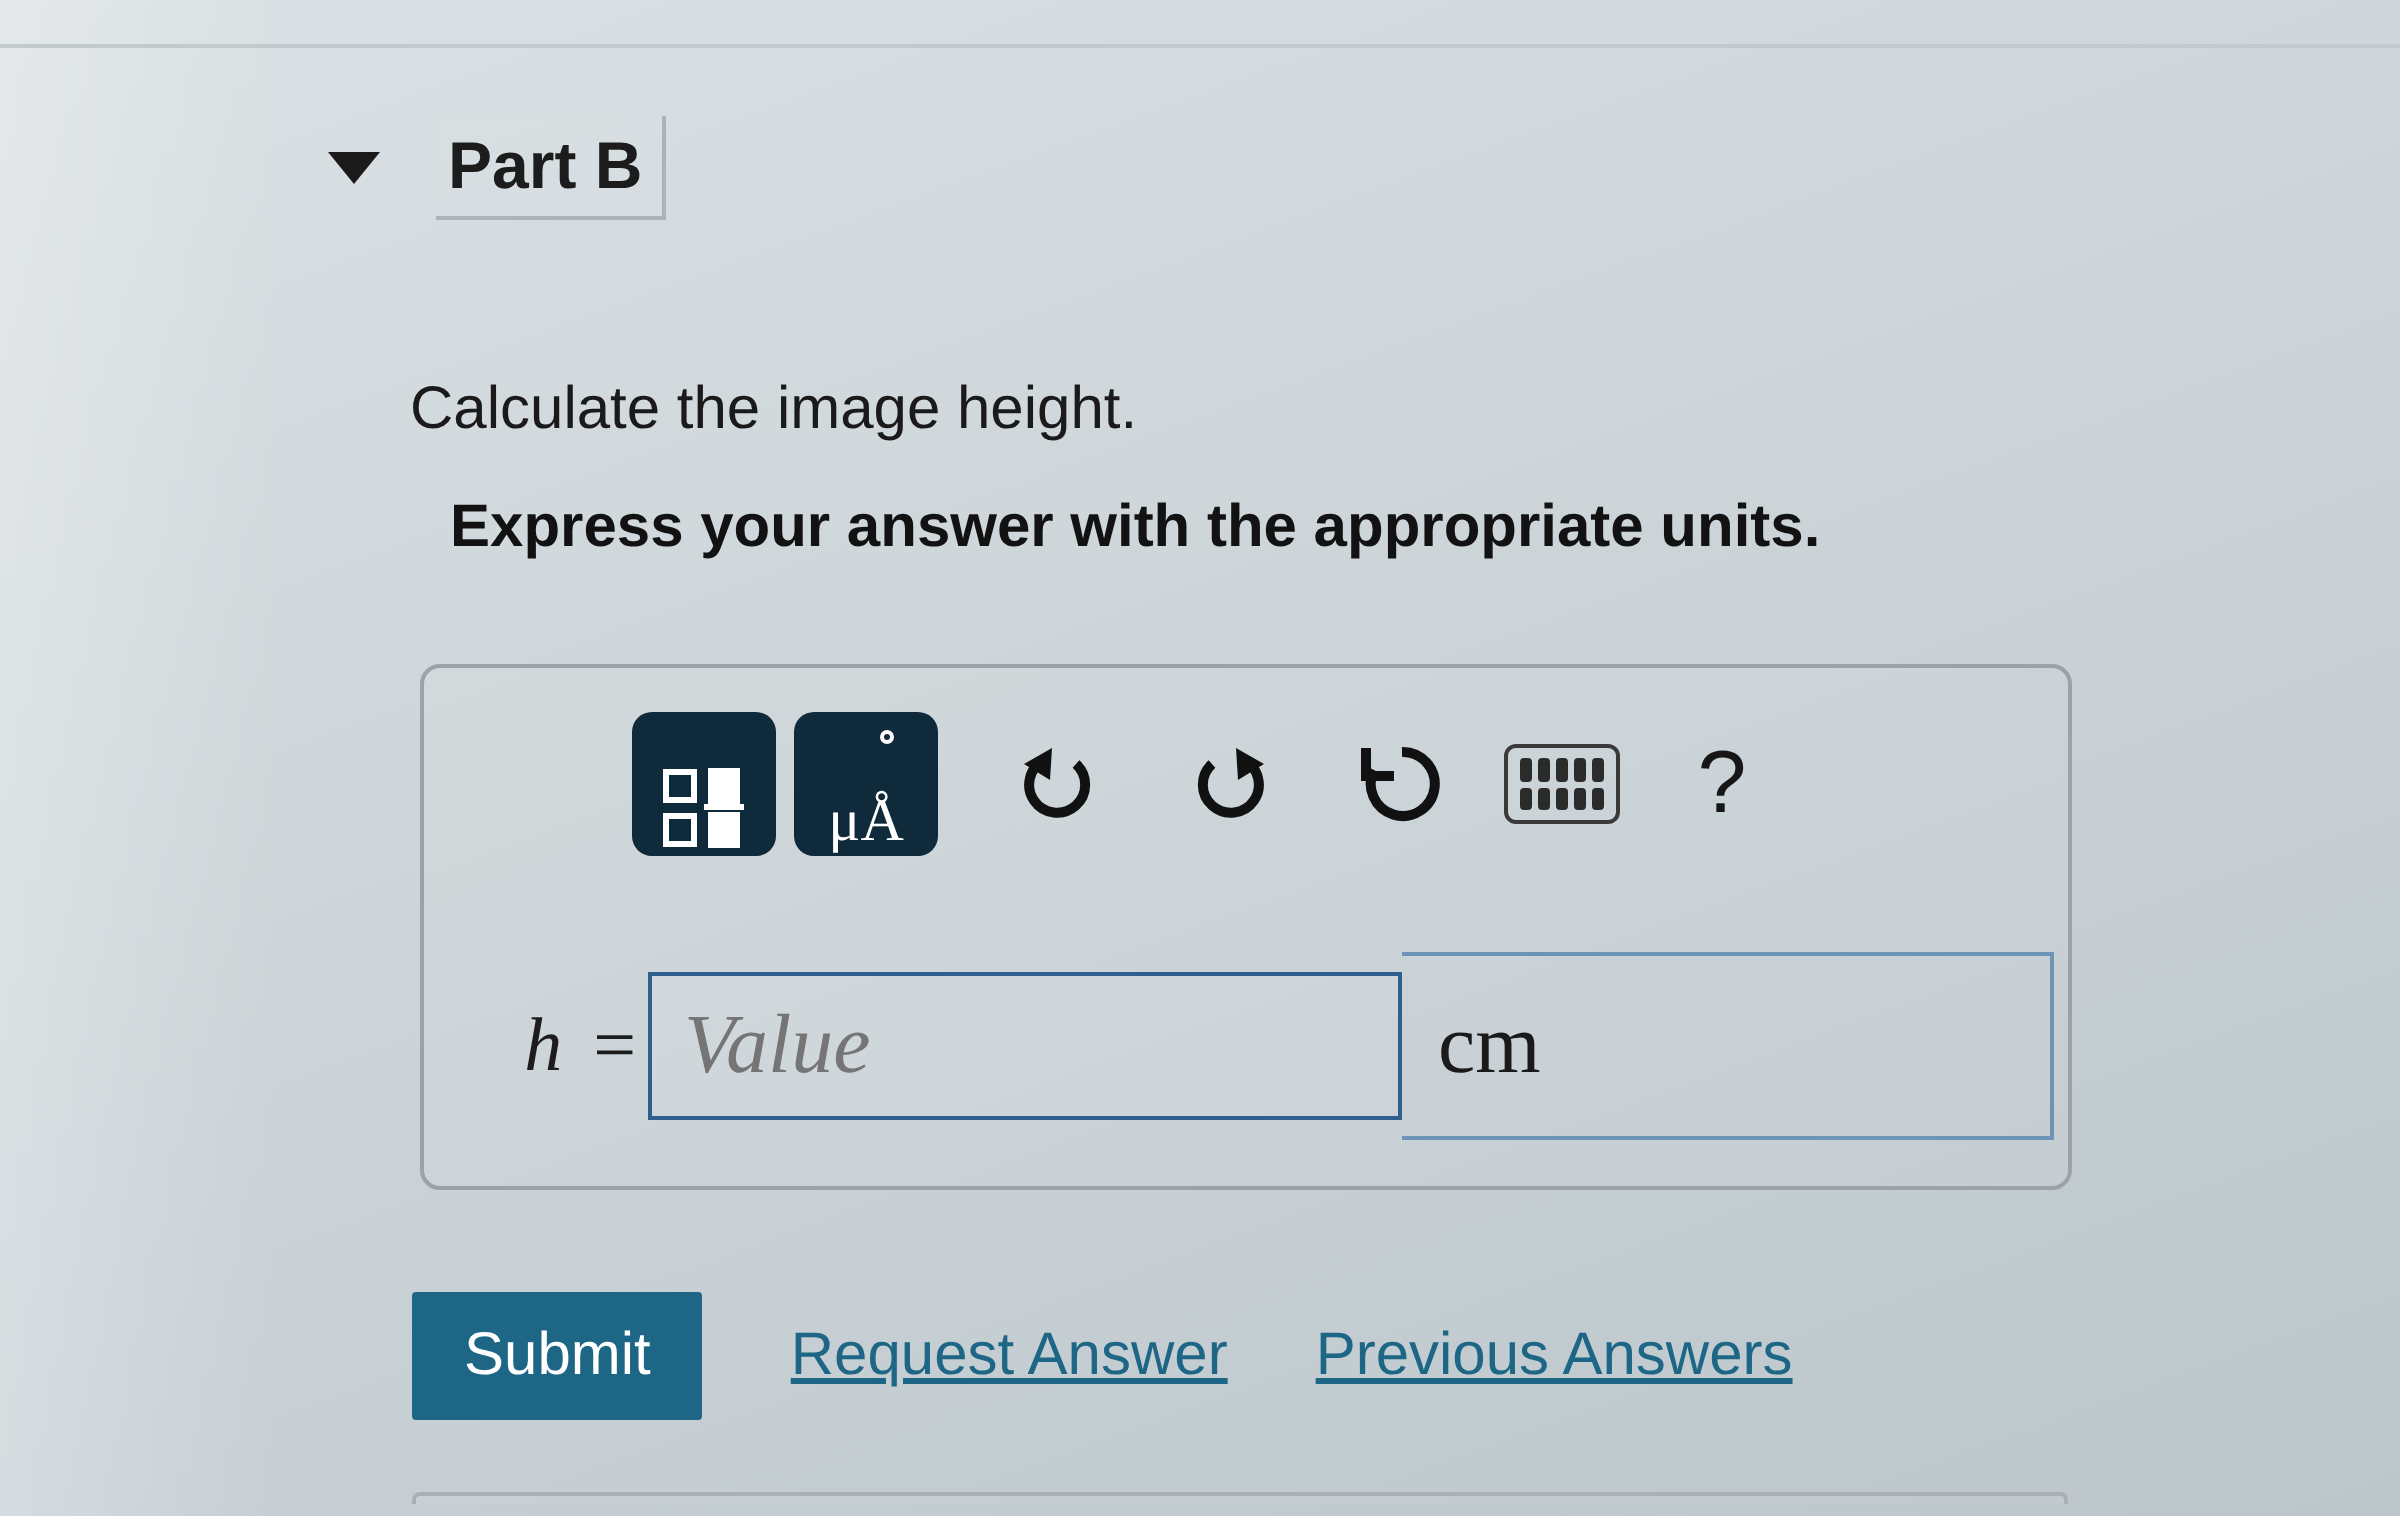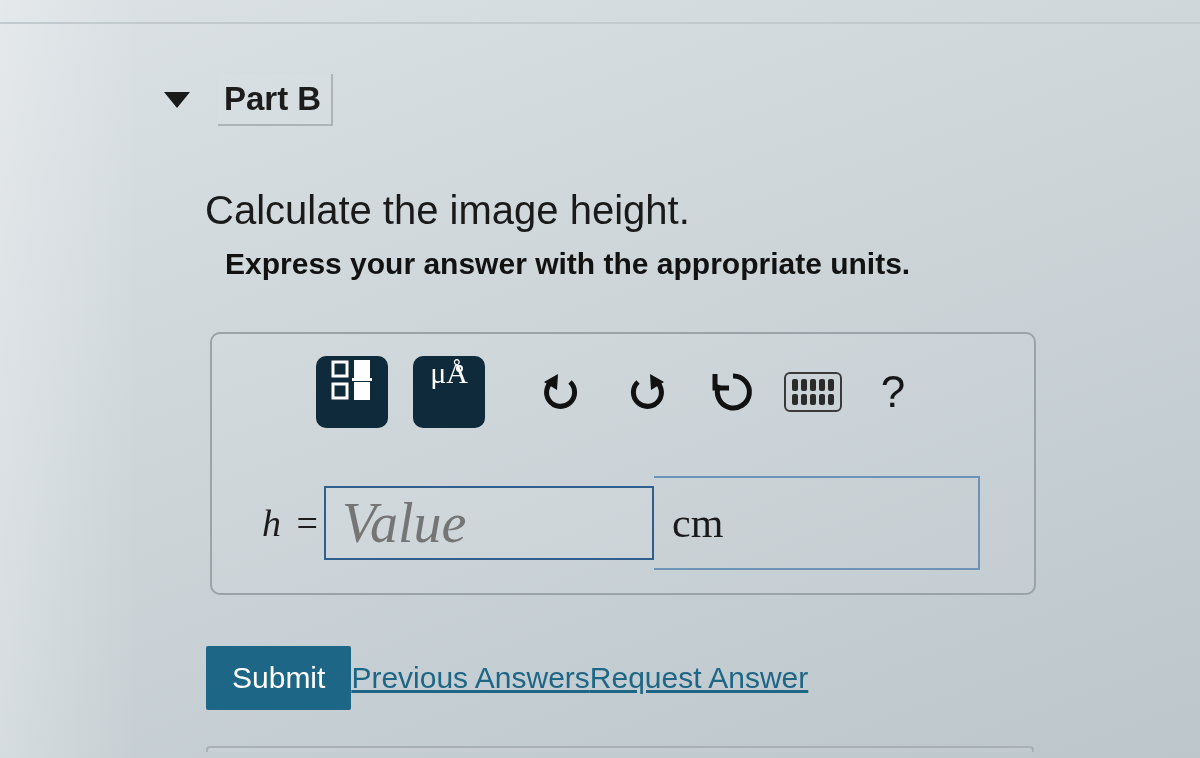--- a/index.html
+++ b/index.html
@@ -14,21 +14,21 @@
   }
   .faint-hr {
     position: absolute;
     left: 0; top: 22px;
     height: 2px; width: 100%;
     background: #c3cace;
   }
   .part-header {
     position: absolute;
     left: 164px;
-    top: 74px;
+    top: 58px;
     display: flex;
     align-items: center;
     gap: 28px;
   }
   .caret {
     width: 0; height: 0;
     border-left: 13px solid transparent;
     border-right: 13px solid transparent;
     border-top: 16px solid #1a1a1a;
   }
@@ -38,21 +38,21 @@
     padding: 6px 10px 6px 6px;
     border-right: 2px solid #acb4b8;
     border-bottom: 2px solid #acb4b8;
     background: rgba(255,255,255,0.03);
   }
 
   .prompt {
     position: absolute;
     left: 205px;
     top: 188px;
-    font-size: 40px;
+    font-size: 30px;
     color: #1a1a1a;
   }
   .instruction {
     position: absolute;
     left: 205px;
     top: 247px;
     font-size: 30px;
     font-weight: bold;
     color: #121212;
     margin-left: 20px;
@@ -75,23 +75,23 @@
     top: 22px;
     display: flex;
     align-items: center;
     height: 72px;
   }
   .tbtn {
     width: 72px;
     height: 72px;
     background: #0f2a3b;
     border-radius: 10px;
-    margin-right: 25px;
+    margin-right: 9px;
     display: flex;
-    align-items: flex-start;
+    align-items: flex-end;
     justify-content: center;
     color: #fff;
     position: relative;
   }
   .tbtn.templates svg { display:block; }
   .tbtn.units {
     font-family: "Times New Roman", serif;
     font-size: 30px;
   }
   .tbtn.units .ring {
@@ -136,27 +136,27 @@
   .hvar {
     font-family: "Times New Roman", serif;
     font-style: italic;
     font-size: 38px;
     width:112px;
     text-align:right;
     padding-right:6px;
   }
   .hvar .eq { font-style: normal; padding-left:6px;}
   .value-box {
-    width: 330px;
+    width: 377px;
     height: 74px;
     border: 2px solid #2f5f8c;
     background: rgba(255,255,255,0.08);
     font-family: "Times New Roman", serif;
     font-style: italic;
-    font-size: 56px;
+    font-size: 42px;
     color: #701a75;
     padding: 10px 16px;
     outline: none;
   }
   .unit-box {
     width: 326px;
     height: 94px;
     border: 2px solid #6d93b6;
     border-left: none;
     background: rgba(255,255,255,0.02);
@@ -166,20 +166,21 @@
     padding: 10px 18px;
     display:flex; align-items:center;
   }
 
   .submit-row{
     position:absolute;
     left:206px;
     top:646px;
     display:flex;
     align-items:center;
+    gap:44px;
   }
   .submit-btn{
     background:#1d6685;
     color:#fff;
     font-size:30px;
     padding:15px 26px;
     border:none;
     border-radius:2px;
     cursor:pointer;
   }
@@ -276,17 +277,17 @@
     </div>
     <input class="value-box" type="text" placeholder="Value" style="">
     <div class="unit-box">
       <span>cm</span>
     </div>
   </div>
 </div>
 
 <div class="submit-row">
   <button class="submit-btn">Submit</button>
+  <span class="link">Request Answer</span>
   <span class="link">Previous Answers</span>
-  <span class="link">Request Answer</span>
 </div>
 
 <div class="bottom-hr"></div>
 
 </body></html>

